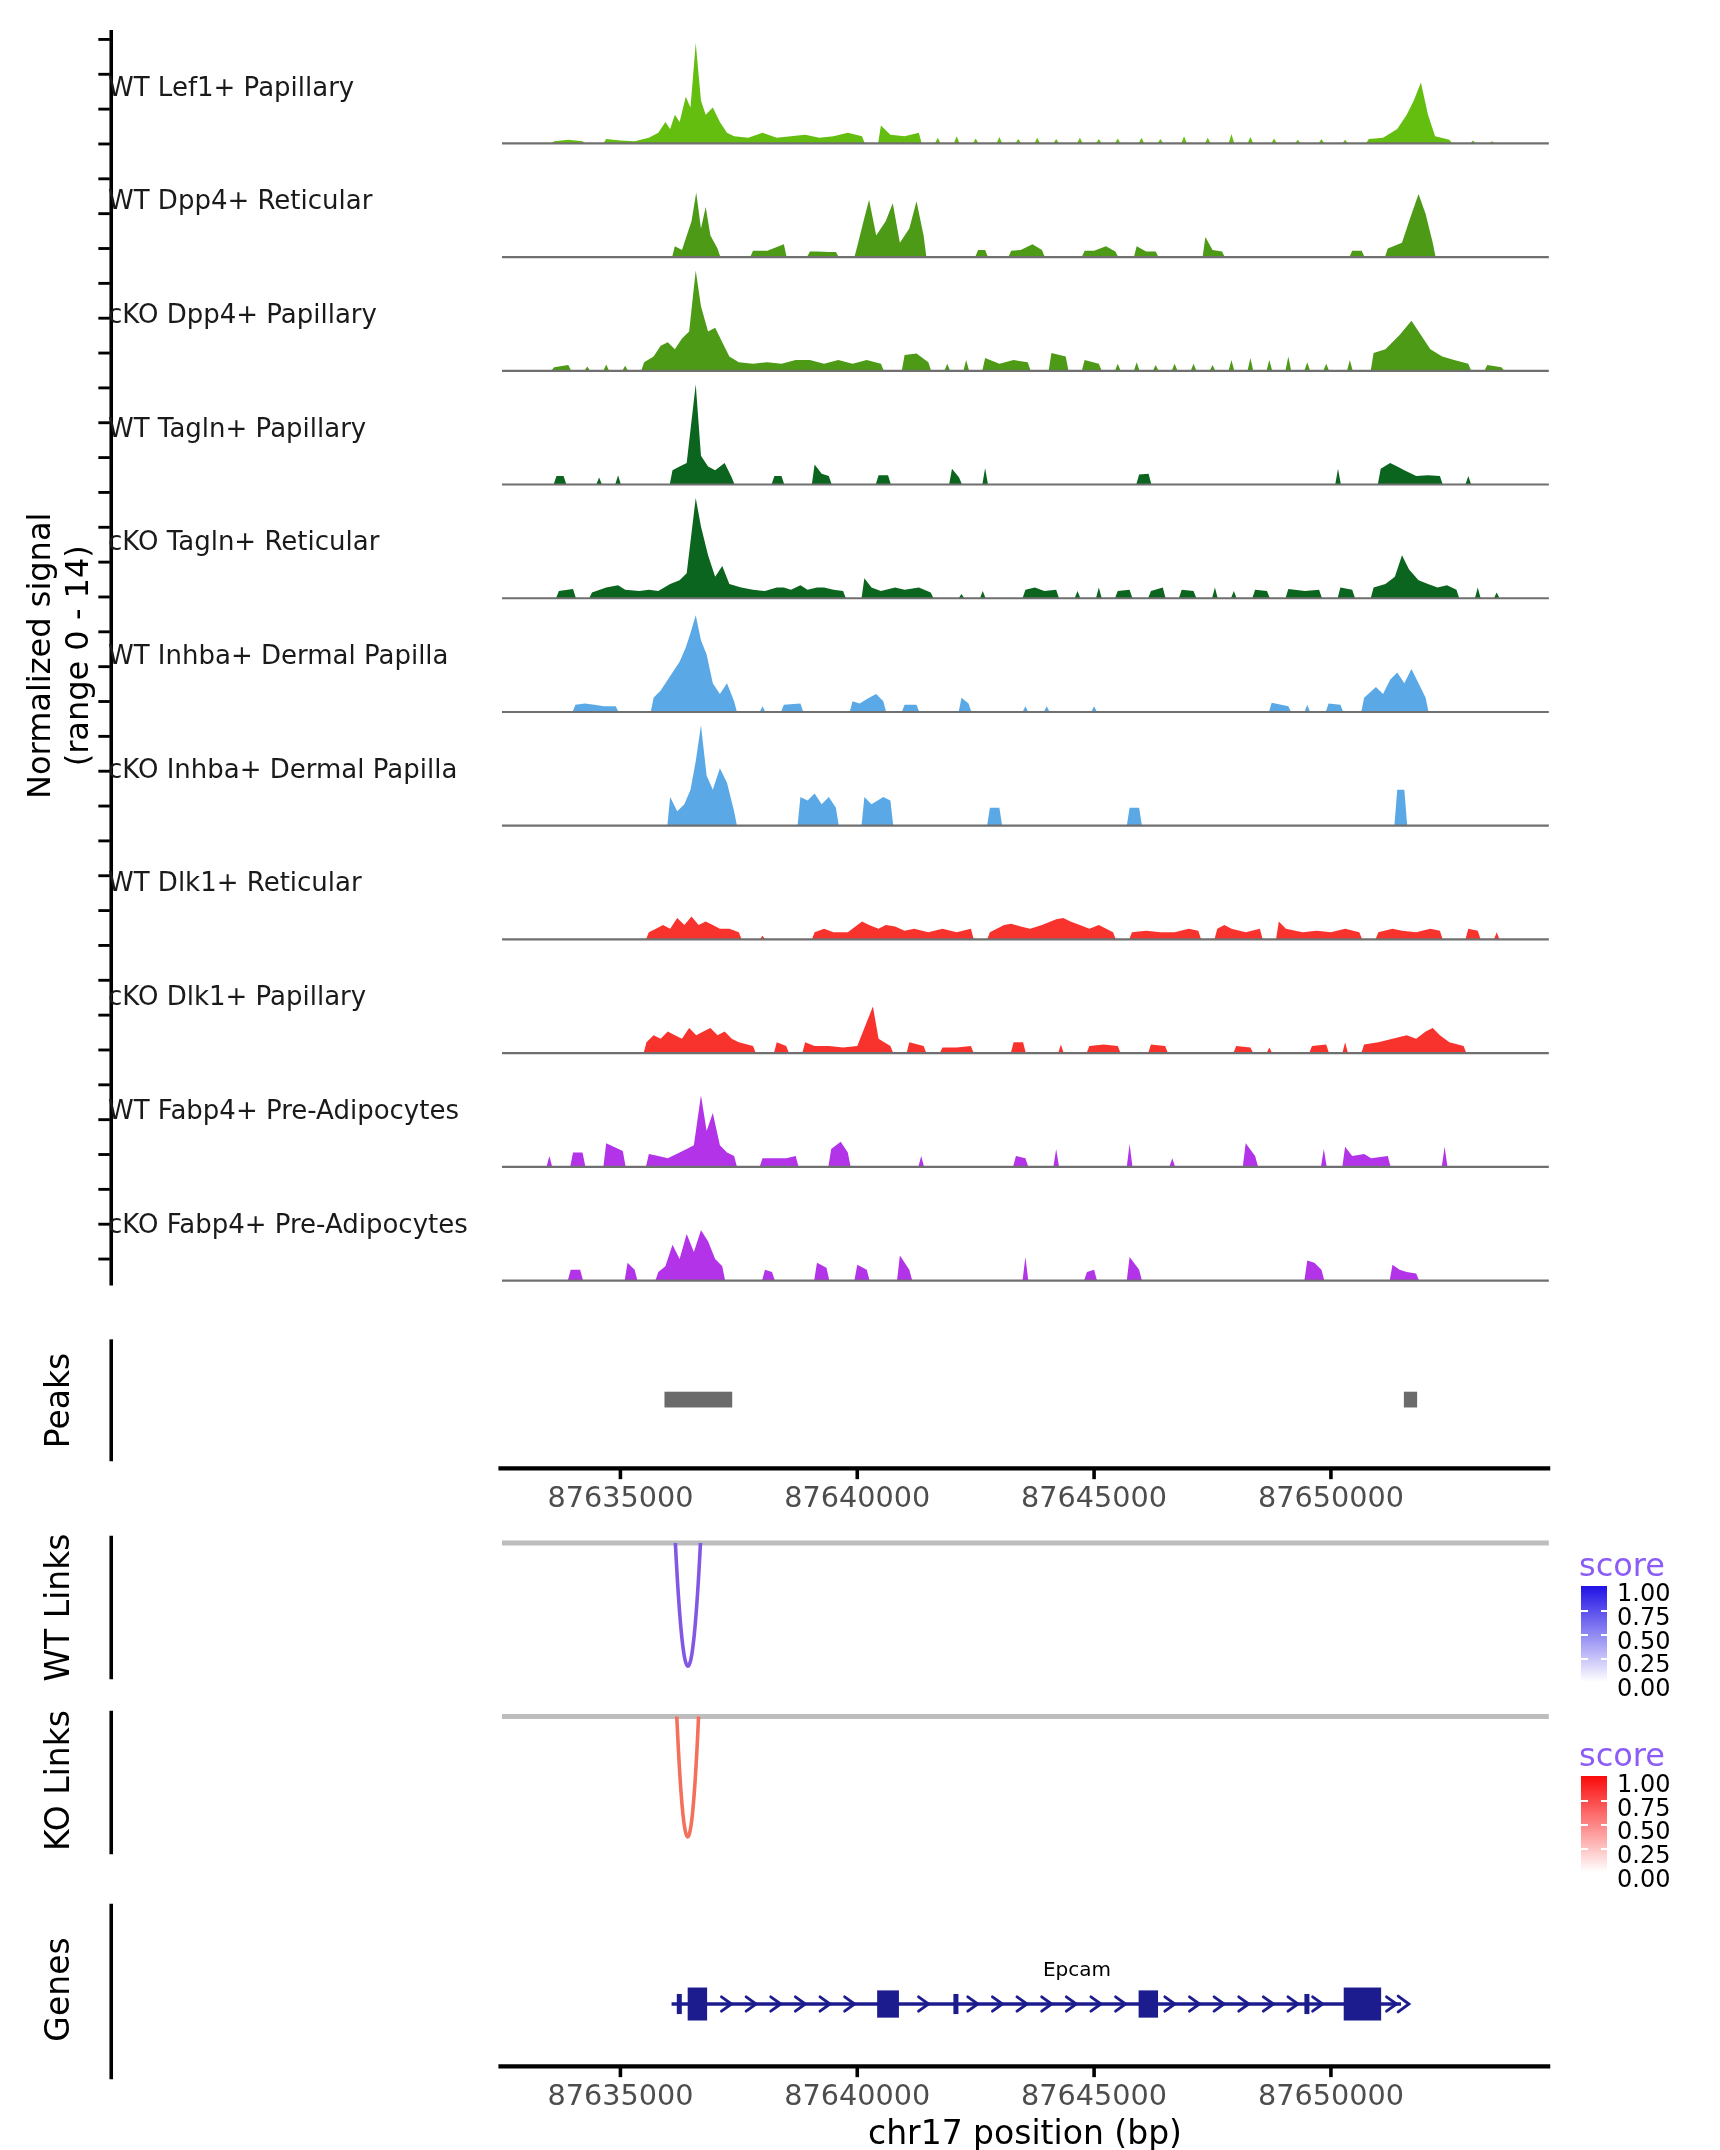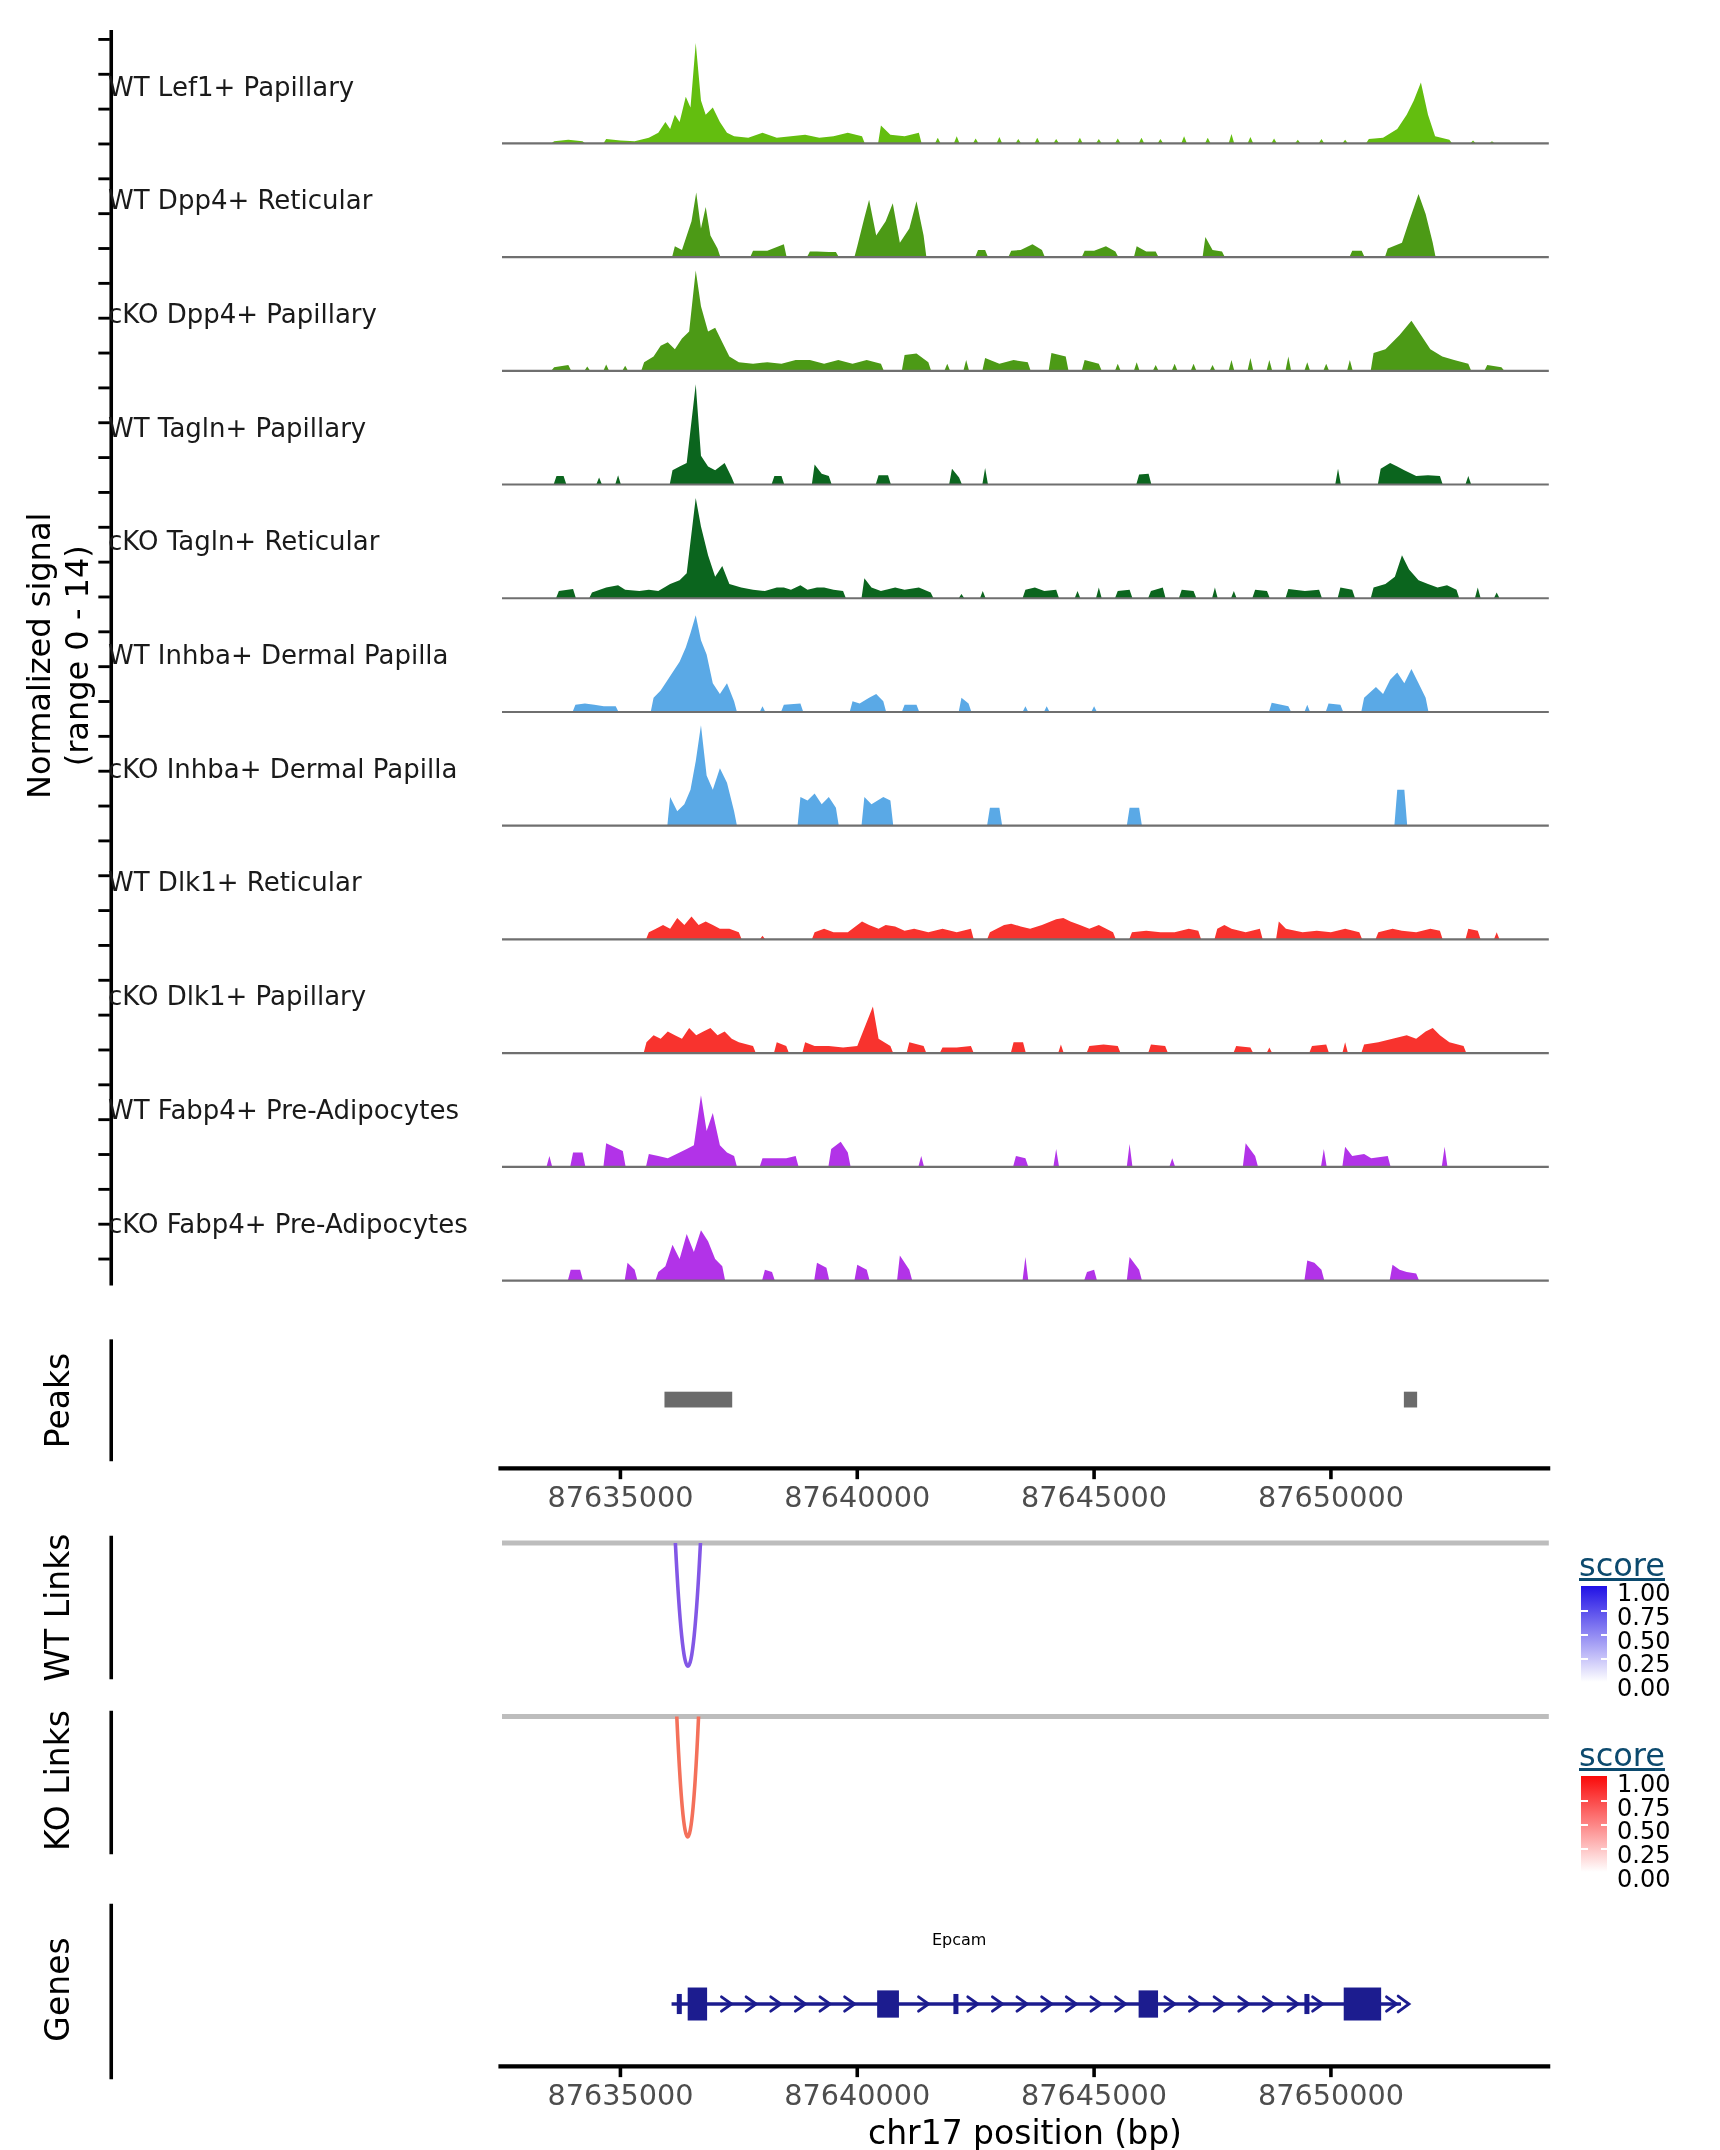--- a/index.html
+++ b/index.html
@@ -18,24 +18,24 @@
   }
   .rot-label{
     transform:rotate(-90deg);transform-origin:center;
     text-align:center;font-size:33px;color:#000;white-space:nowrap;
   }
   .ylab{
     left:-264px;top:618px;width:645px;
     transform:rotate(-90deg);transform-origin:center;
     text-align:center;font-size:32px;color:#000;line-height:1.18;
   }
-  .legend-title{font-size:32px;color:#0c4a6e;text-decoration:underline;}
+  .legend-title{font-size:32px;color:#8b5cf6;}
   .legend-bar{width:26px;height:96px;border:0;}
   .legend-tick{font-size:24px;color:#000;line-height:24px;}
-  .gene-label{font-size:16px;color:#000;text-align:left;}
+  .gene-label{font-size:20px;color:#000;text-align:right;margin-top:27px;}
   .xlabel{font-size:33px;color:#000;text-align:center;}
 </style>
 </head>
 <body>
 
 <div class="canvas">
 
   <svg id="chart-svg" width="1721" height="2151" viewBox="0 0 2400 3000">
       <line x1="155" y1="42" x2="155" y2="1793" stroke="#000" stroke-width="5"></line>
       <line x1="155" y1="1868" x2="155" y2="2038" stroke="#000" stroke-width="5"></line>

